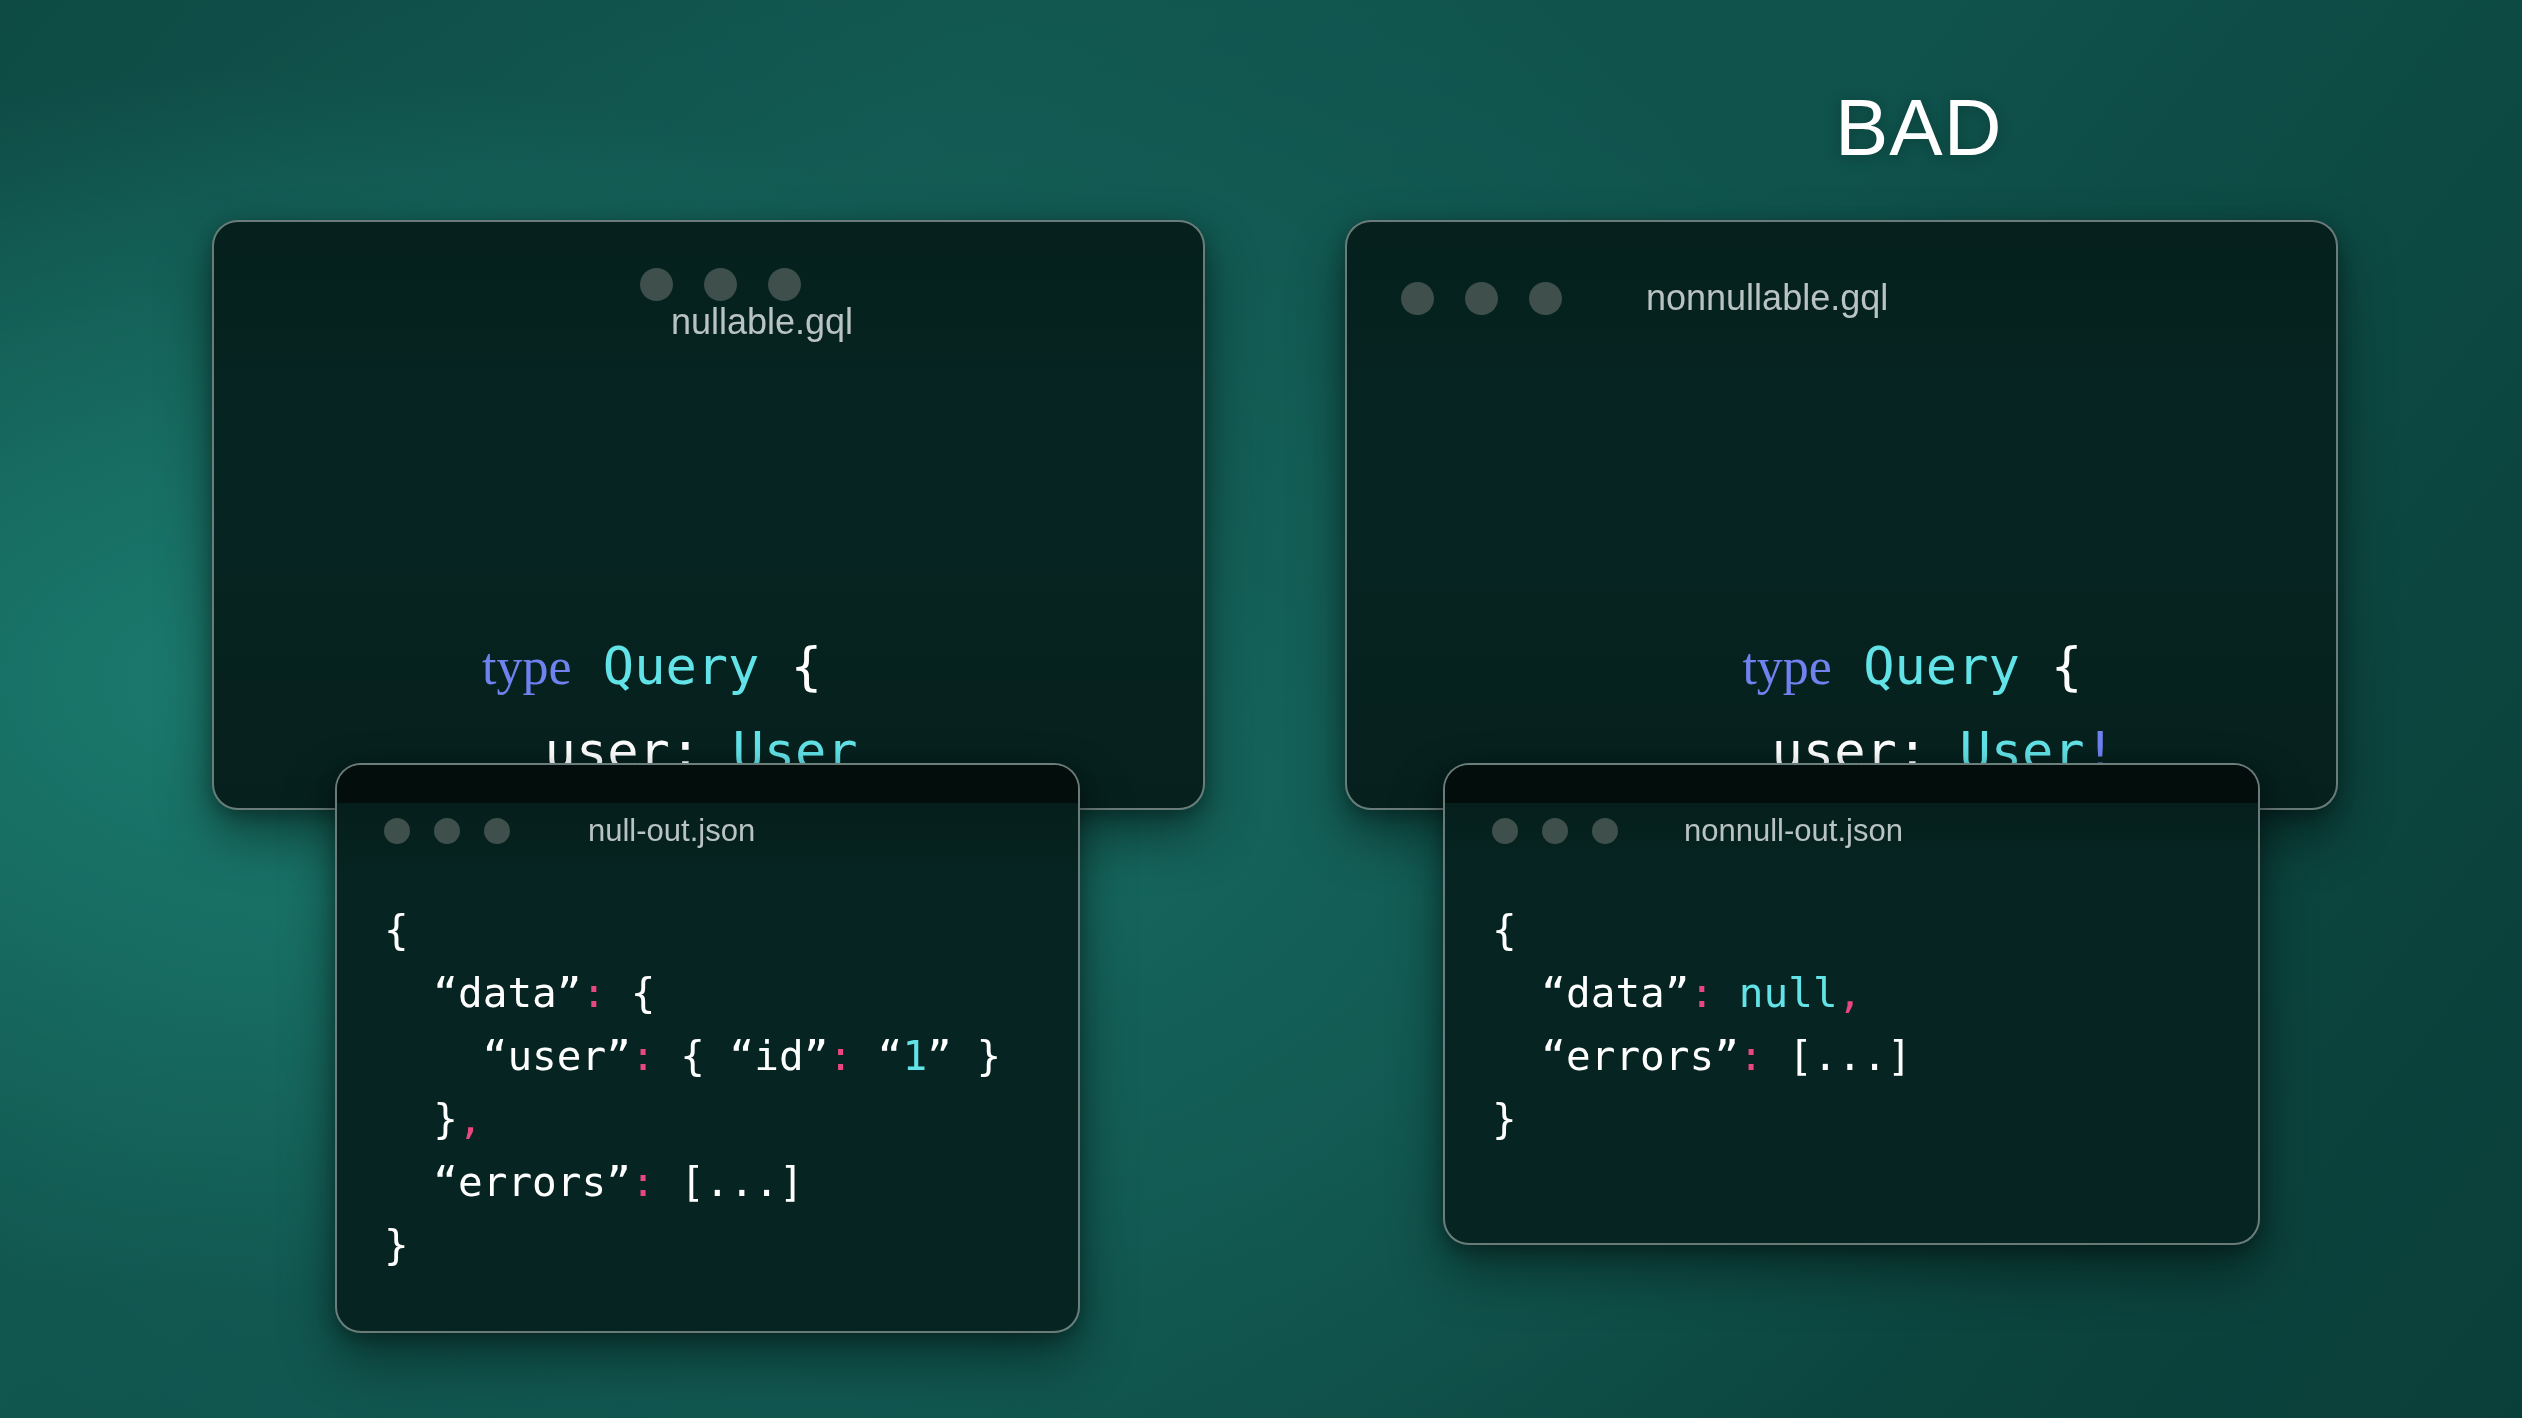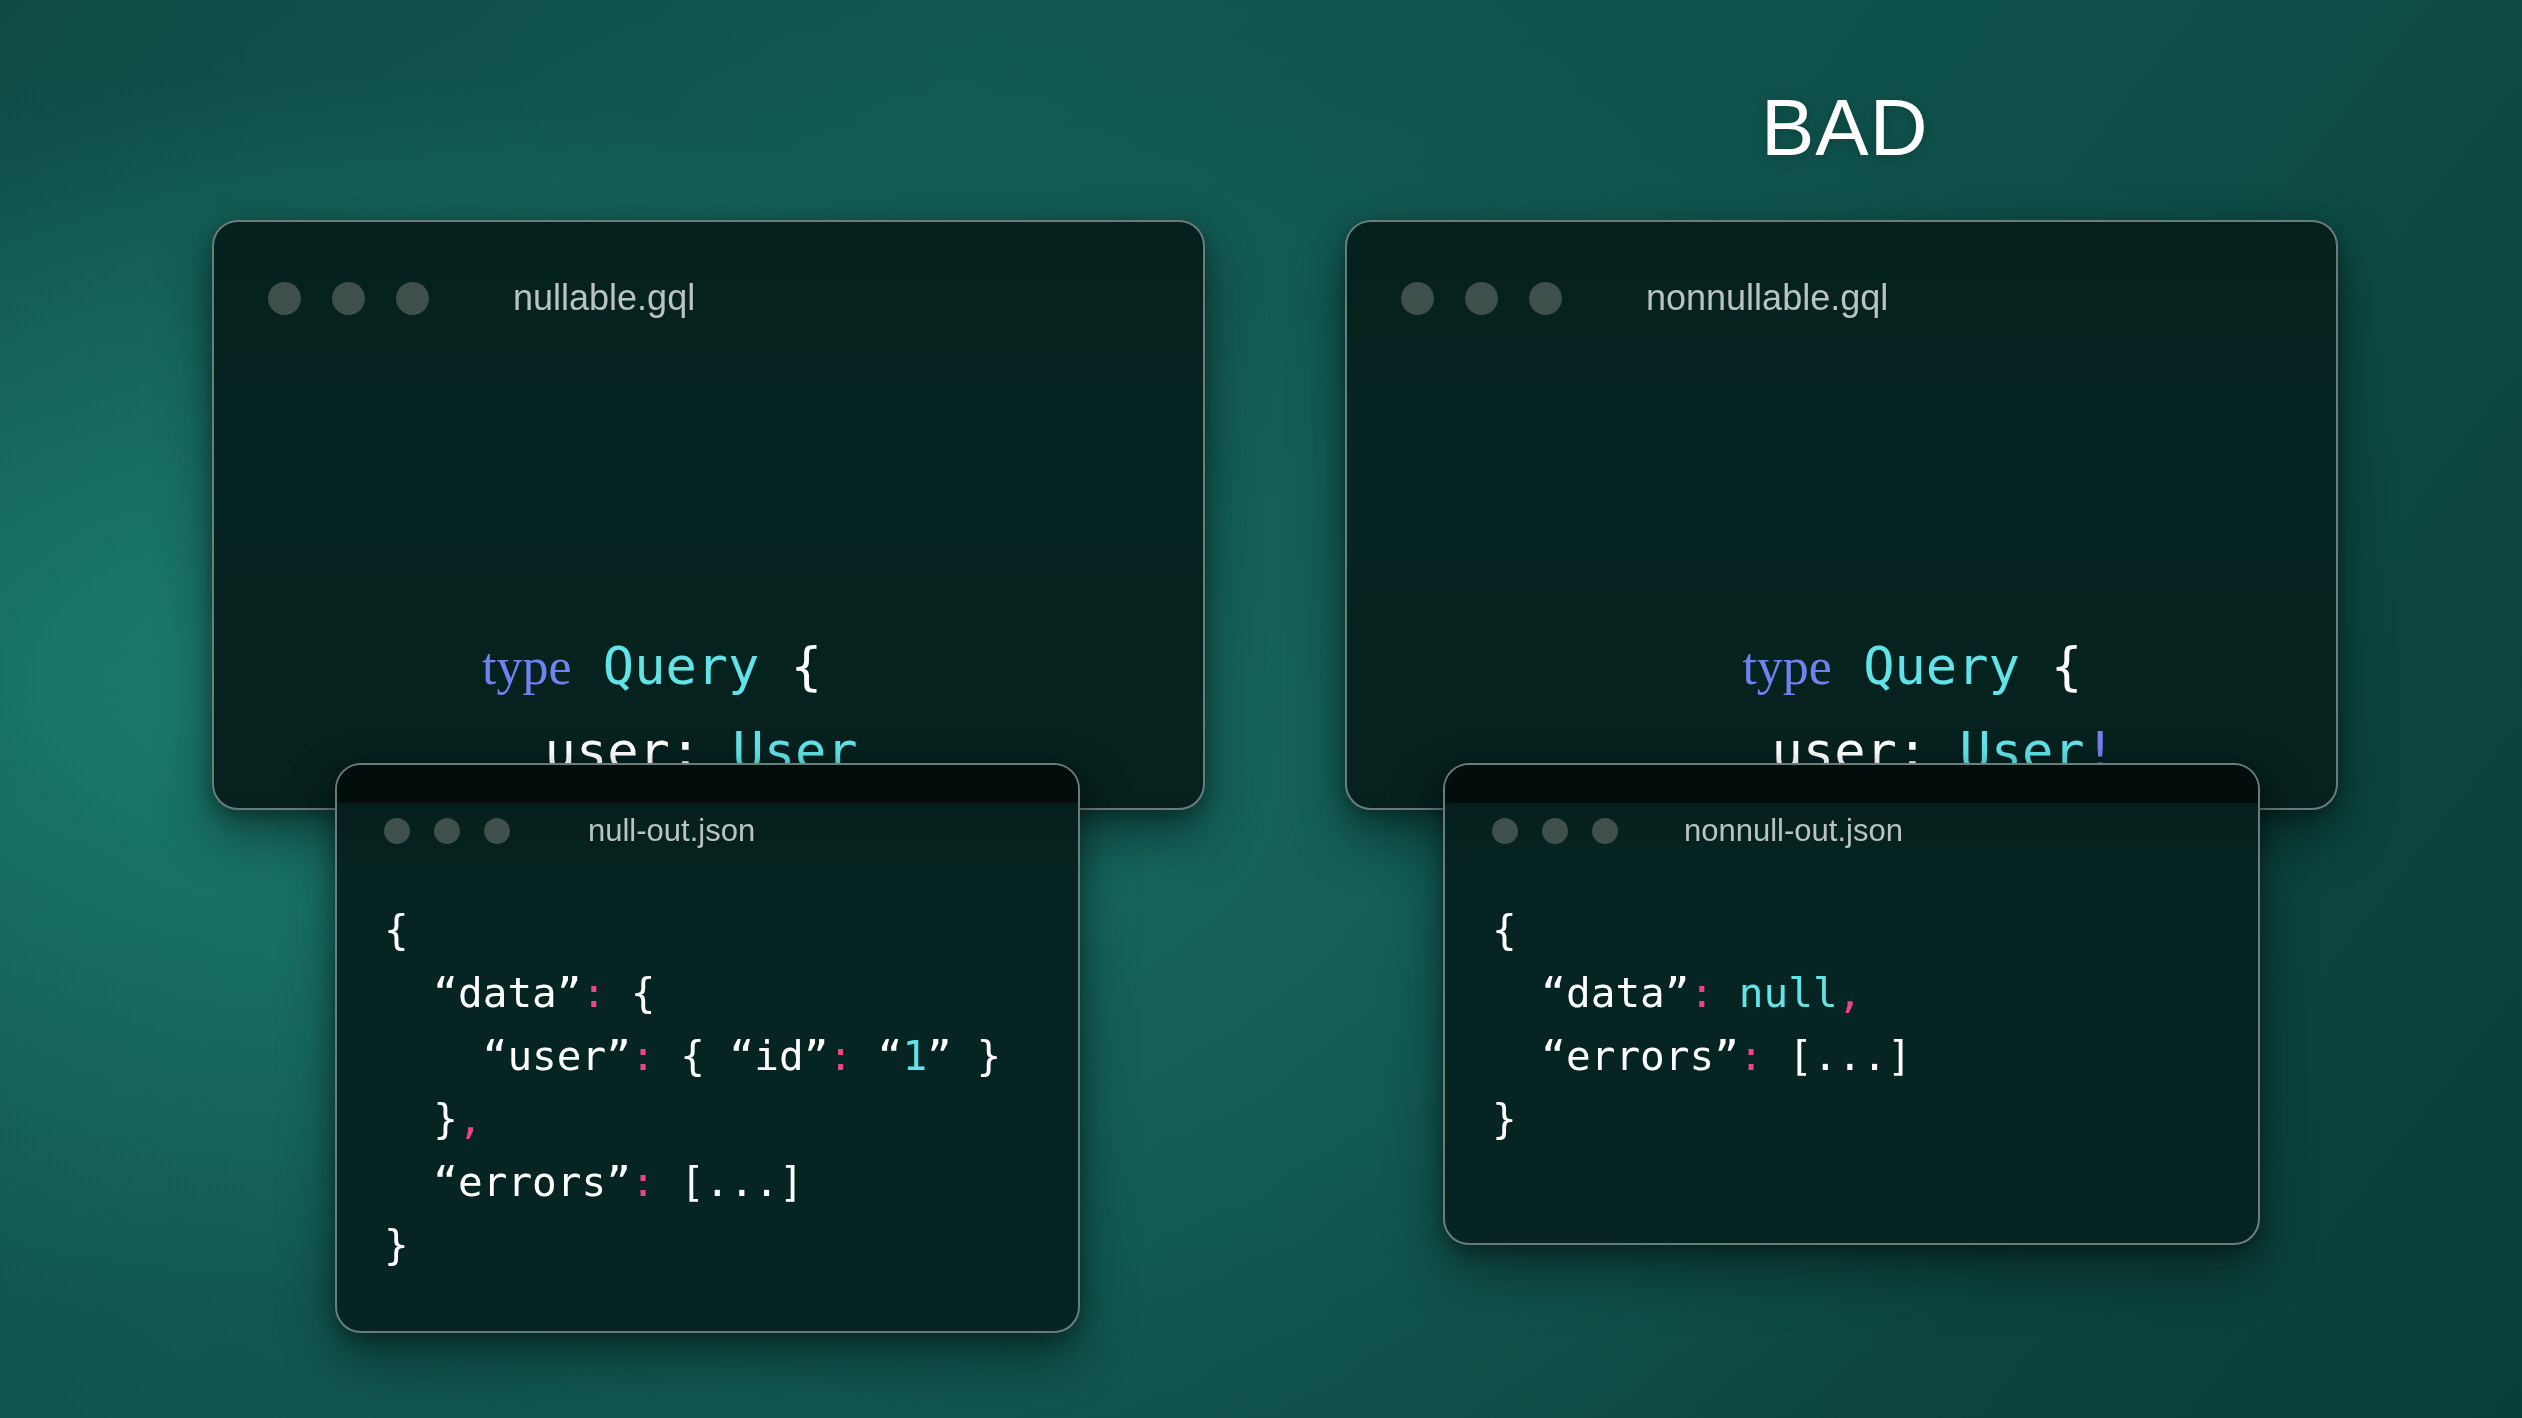--- a/index.html
+++ b/index.html
@@ -25,21 +25,21 @@
     position: absolute;
     color: #ffffff;
     font-size: 80px;
     font-weight: 400;
     letter-spacing: 1px;
     line-height: 1;
     white-space: nowrap;
     text-shadow: 0 2px 14px rgba(0,0,0,0.22);
   }
   #heading-good { left: 553px; top: 88px; }
-  #heading-bad  { left: 1761px; top: 88px; }
+  #heading-bad  { left: 1835px; top: 88px; }
 
   
   .window {
     position: absolute;
     border-radius: 26px;
     border: 2px solid rgba(190,200,198,0.55);
     box-shadow:
       0 26px 54px rgba(0,0,0,0.42),
       0 6px 18px rgba(0,0,0,0.30);
     overflow: hidden;
@@ -94,21 +94,21 @@
   .tok-punct { color: #ffffff; }
   .tok-colon { color: #e8477f; }
   .tok-comma { color: #e8477f; }
   .tok-val   { color: #62e3e8; }
 
   
   #win-good-gql {
     left: 212px; top: 220px;
     width: 993px; height: 590px;
   }
-  #win-good-gql .titlebar { top: 46px; height: 60px; padding-left: 54px; }
+  #win-good-gql .titlebar { top: 46px; height: 60px; padding-left: 54px; flex-direction: column; }
   #win-good-gql .dot { width: 33px; height: 33px; margin-right: 31px; }
   #win-good-gql .win-title { font-size: 36px; margin-left: 53px; }
   #win-good-gql .code { left: 268px; top: 402px; font-size: 52px; line-height: 84px; }
 
   #win-good-json {
     left: 335px; top: 763px;
     width: 745px; height: 570px;
   }
   #win-good-json .titlebar { top: 38px; height: 56px; padding-left: 47px; }
   #win-good-json .dot { width: 26px; height: 26px; margin-right: 24px; }

